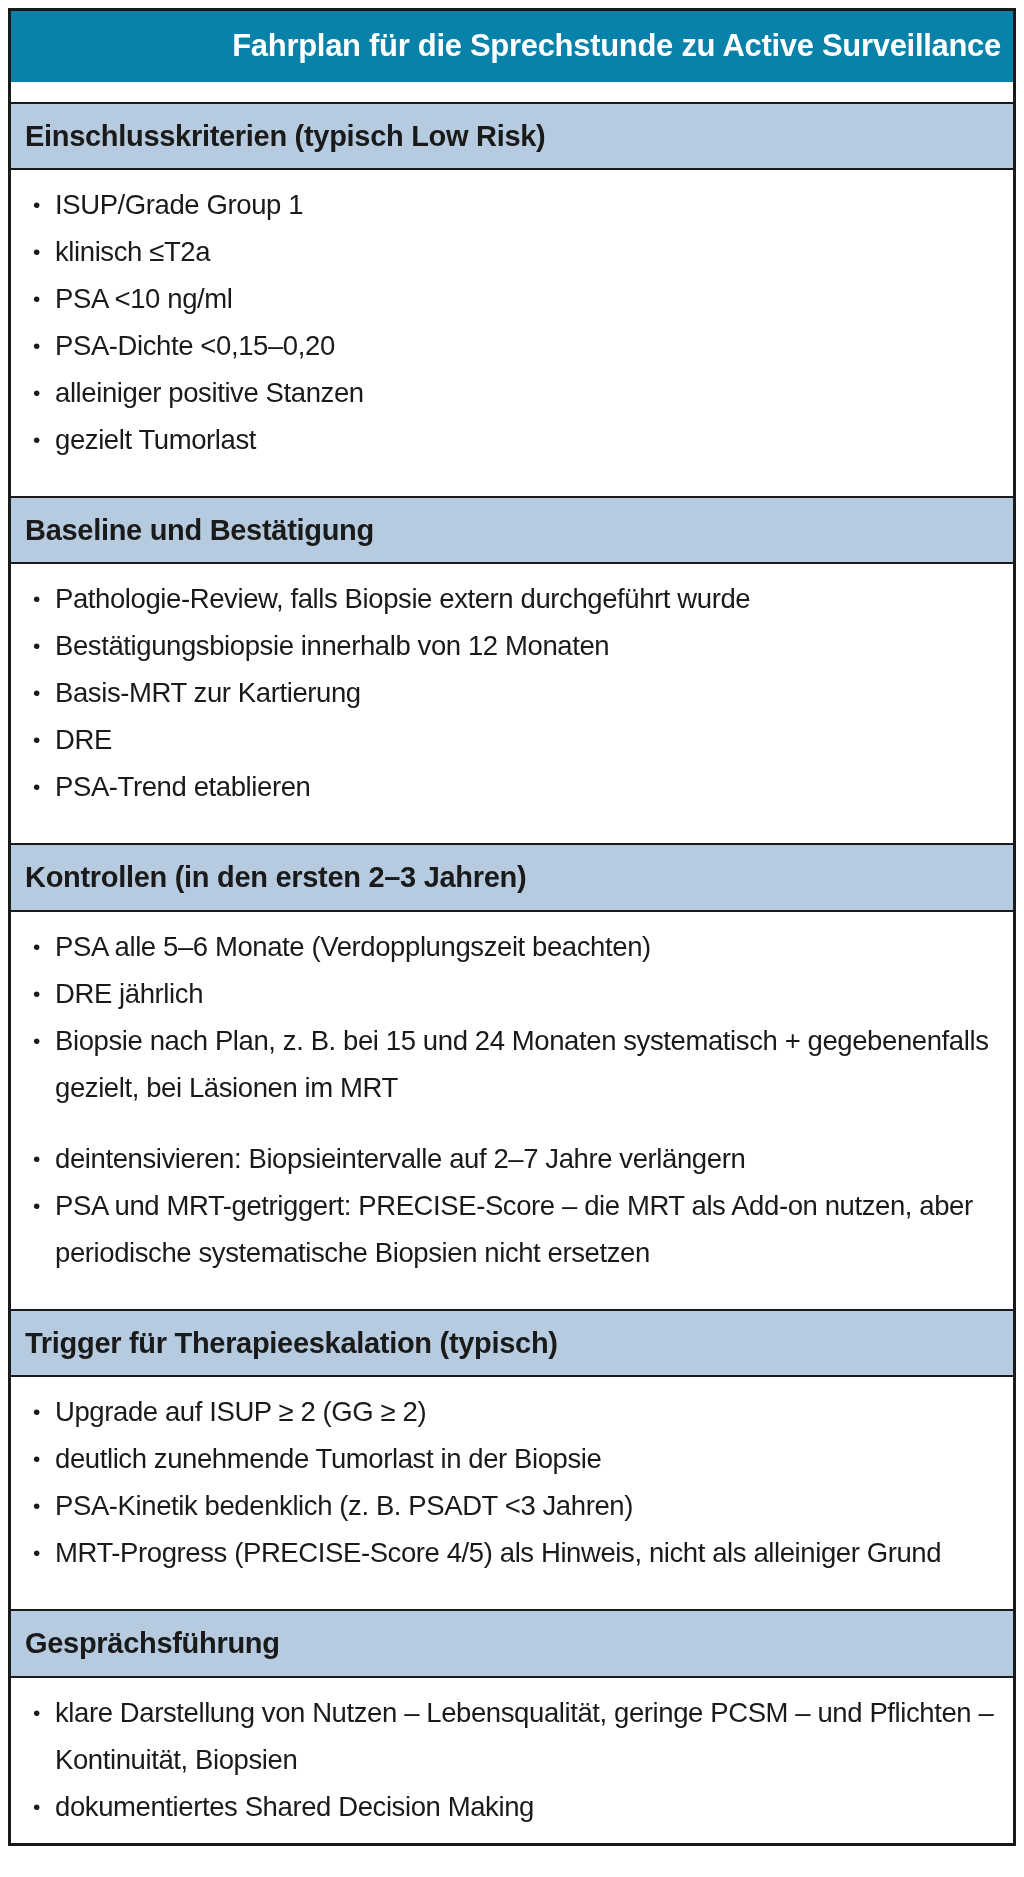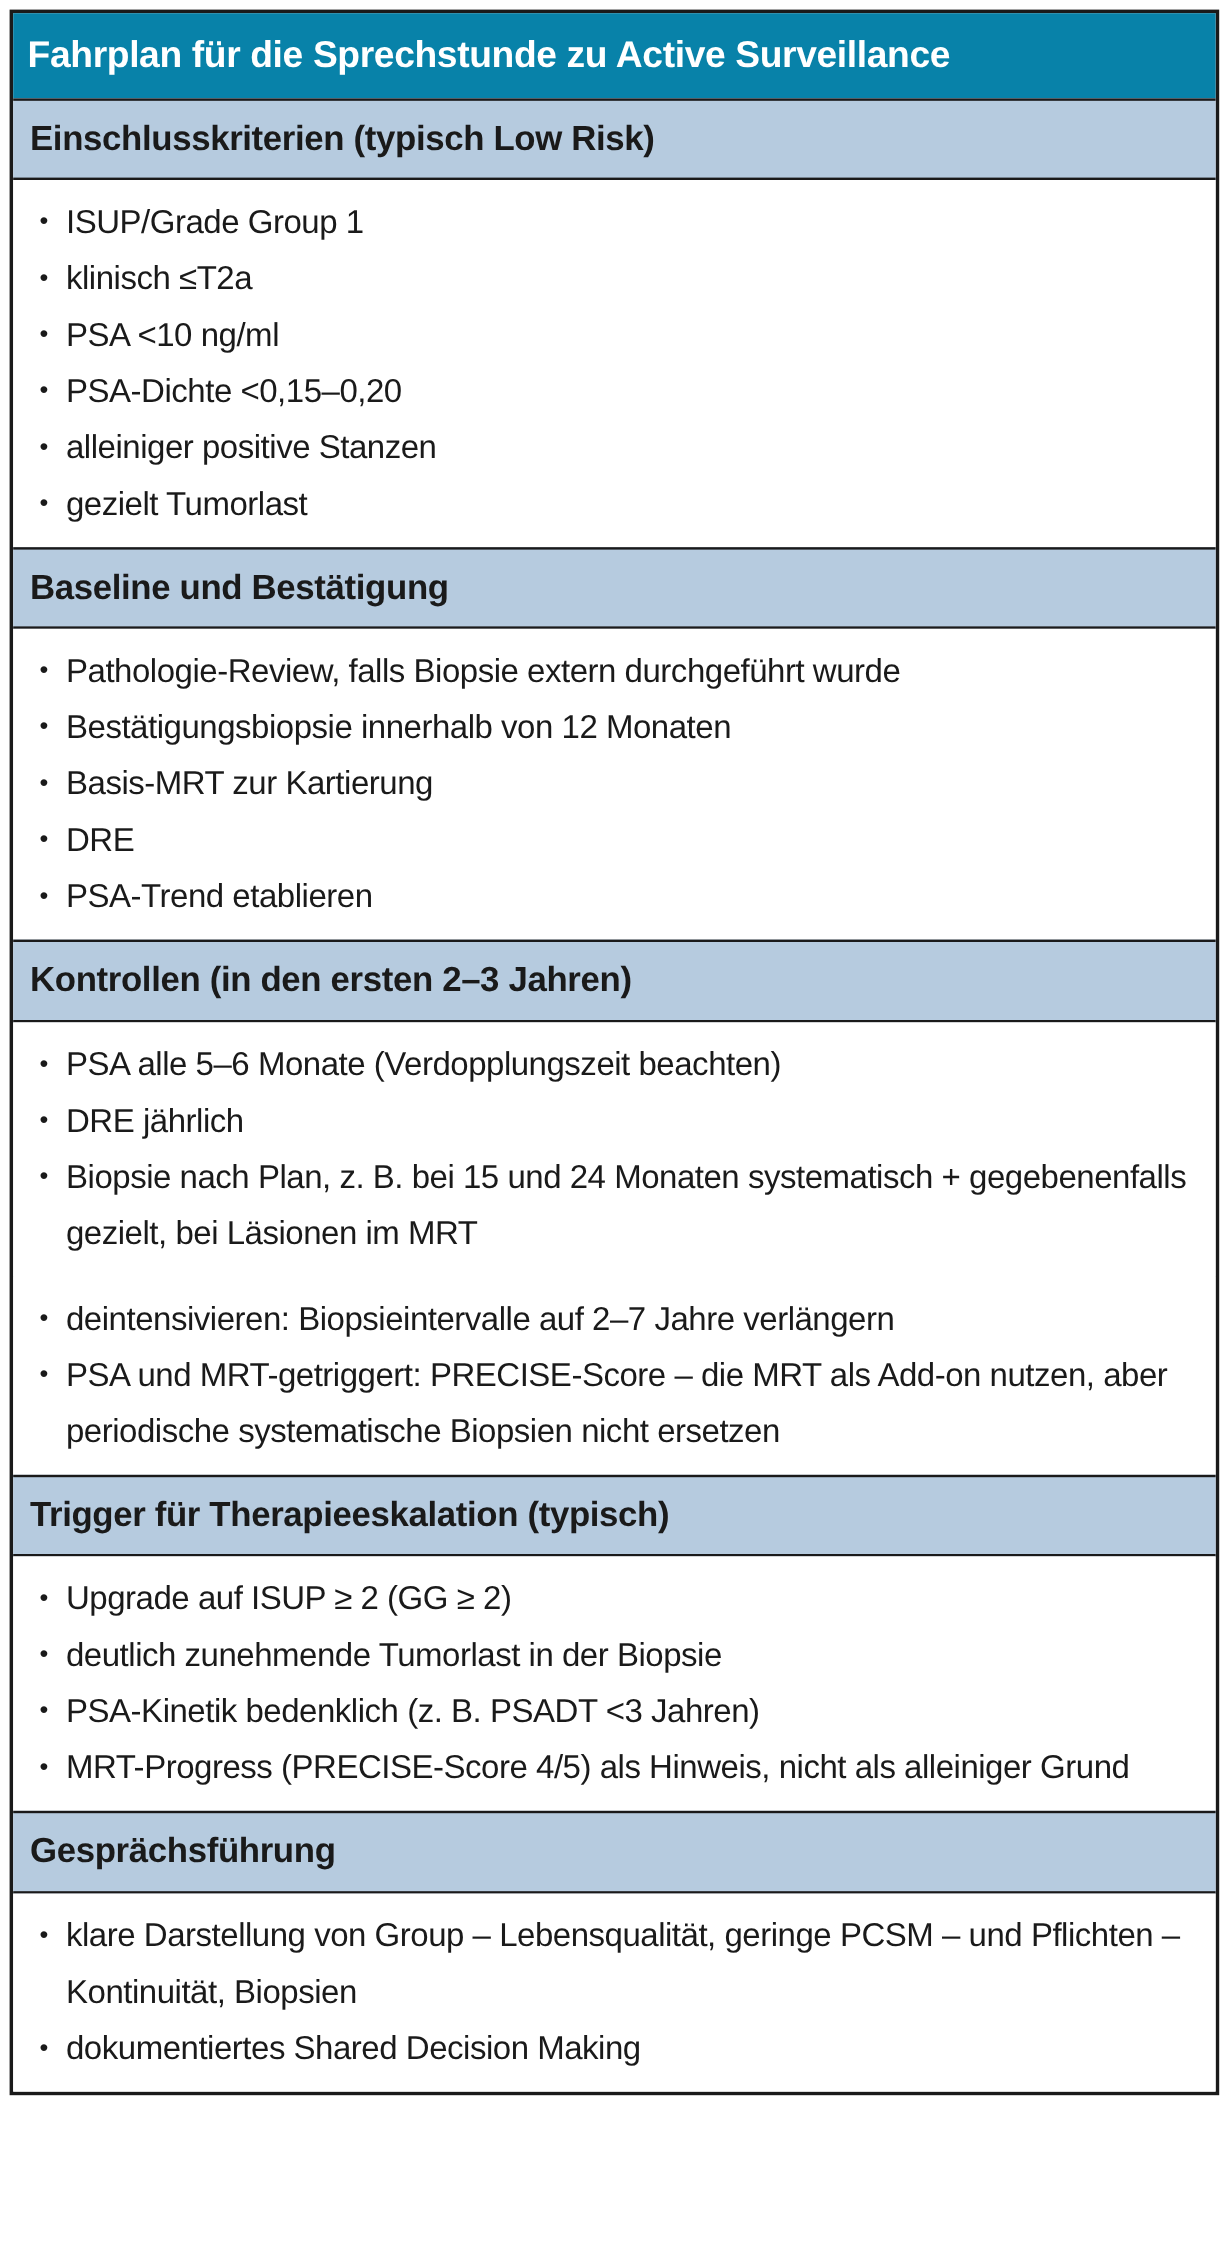--- a/index.html
+++ b/index.html
@@ -20,33 +20,34 @@
     margin:8px;
     border:3px solid var(--border);
     background:var(--content);
   }
   .title-bar{
     background:var(--teal);
     color:#fff;
     font-weight:700;
     font-size:31px;
     letter-spacing:-0.3px;
-    text-align:left;
+    text-align:right;
     padding:19px 12px;
     line-height:1.05;
   }
   .band{
     background:var(--band);
     border-top:2px solid var(--border);
     border-bottom:2px solid var(--border);
     font-weight:700;
     font-size:29px;
     letter-spacing:-0.3px;
     padding:17px 14px;
     line-height:1.05;
+    margin-top:20px;
   }
   ul.bullets{
     list-style:none;
     margin:0;
     padding:11px 16px 13px 12px;
     background:var(--content);
   }
   ul.bullets li{
     display:flex;
     align-items:flex-start;
@@ -179,21 +180,21 @@
             <span class="txt">MRT-Progress (PRECISE-Score 4/5) als Hinweis, nicht als alleiniger Grund</span>
           </li>
         </ul>
   </section>
 
   <section>
     <div class="band band-label">Gesprächsführung</div>
     <ul class="bullets">
           <li>
             <span class="dot">•</span>
-            <span class="txt">klare Darstellung von Group – Lebensqualität, geringe PCSM – und Pflichten – Kontinuität, Biopsien</span>
+            <span class="txt">klare Darstellung von Nutzen – Lebensqualität, geringe PCSM – und Pflichten – Kontinuität, Biopsien</span>
           </li>
           <li>
             <span class="dot">•</span>
             <span class="txt">dokumentiertes Shared Decision Making</span>
           </li>
         </ul>
   </section>
 </div>
 </div>
 

